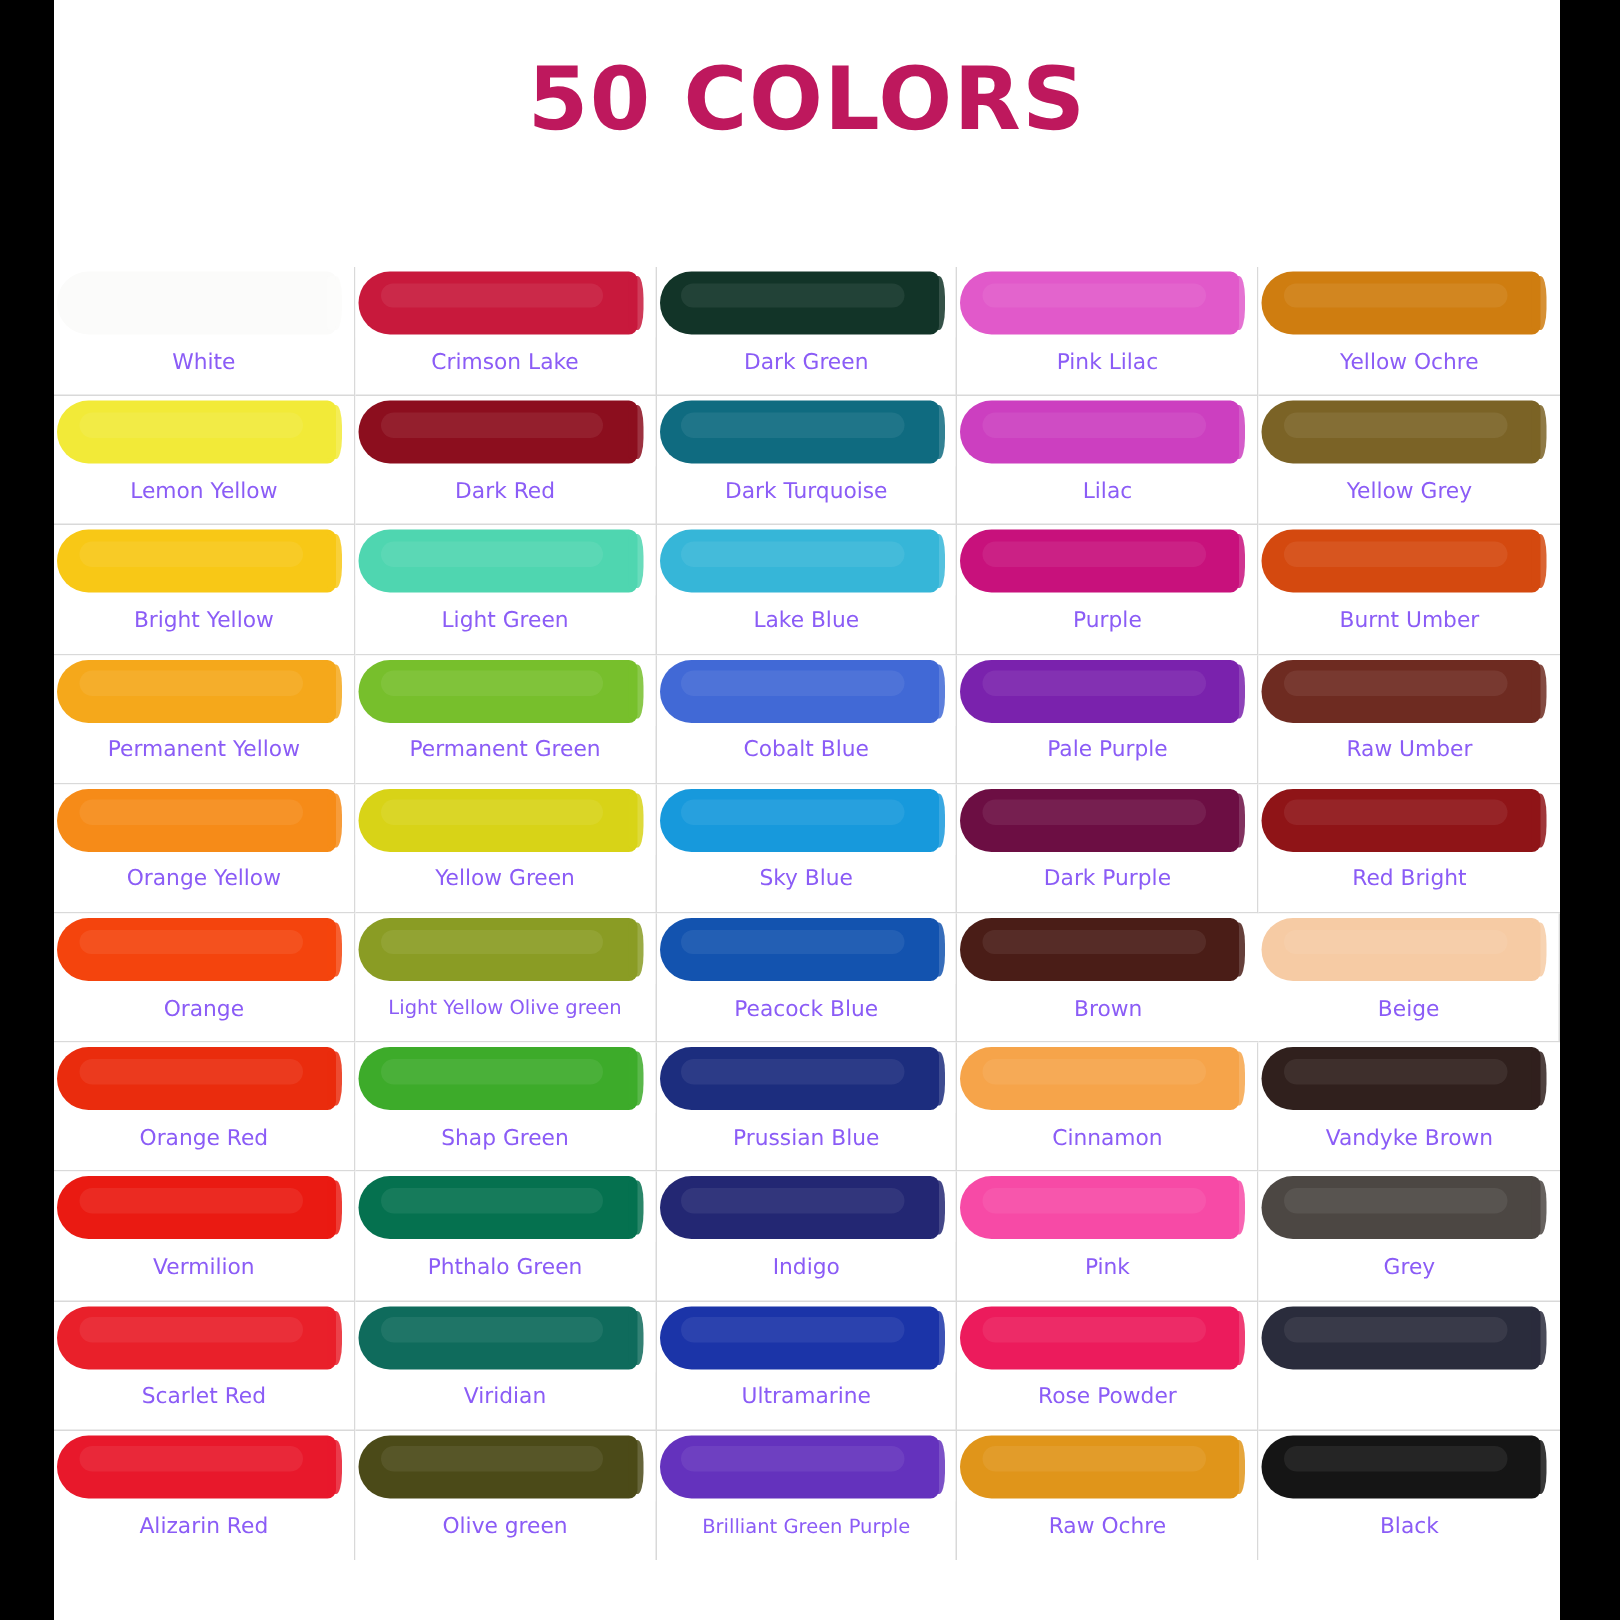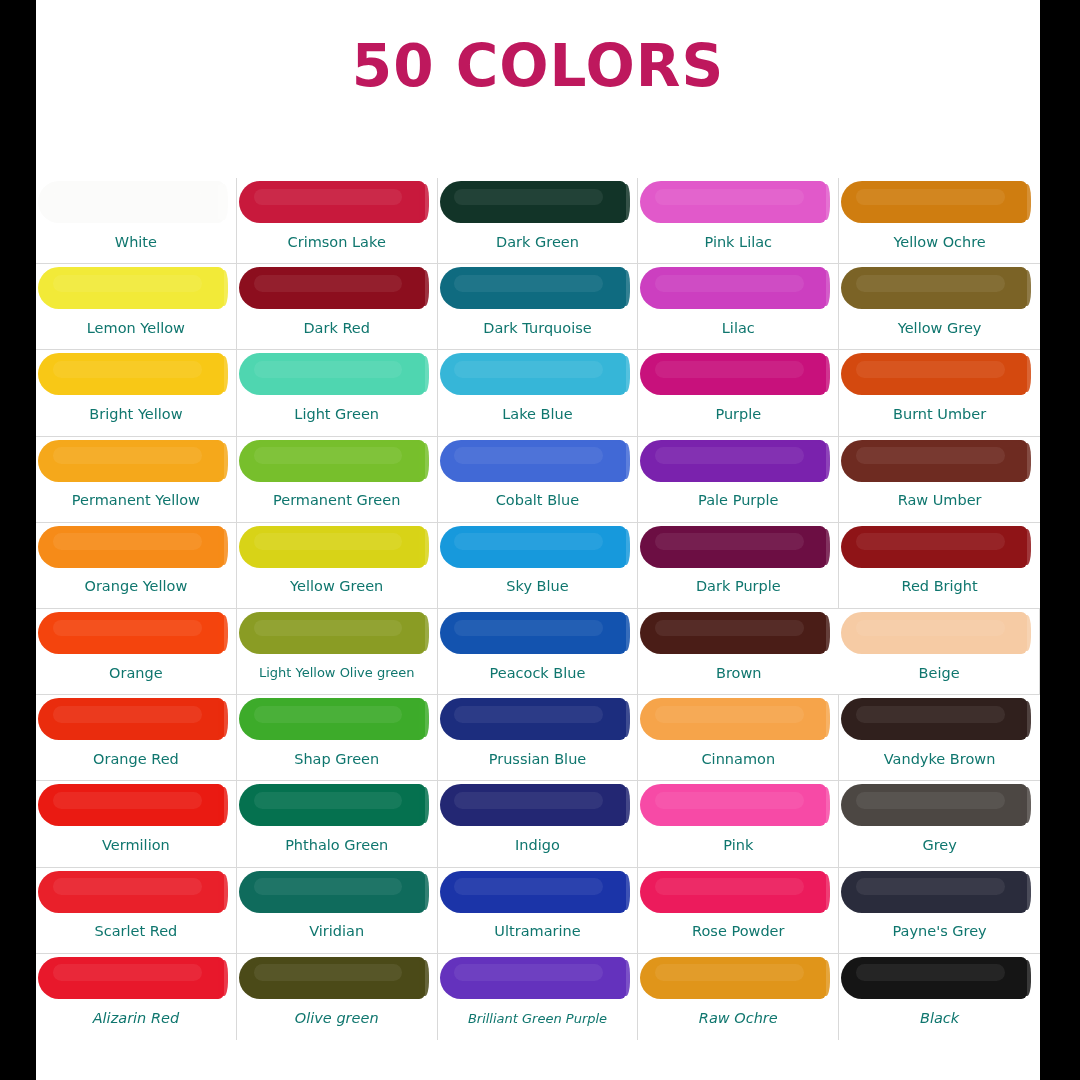--- a/index.html
+++ b/index.html
@@ -63,21 +63,21 @@
     position: relative;
     box-sizing: border-box;
     border-right: 1px solid #d9d9d9;
     border-bottom: 1px solid #d9d9d9;
     display: flex;
     flex-direction: column;
     background: #ffffff;
     overflow: hidden;
   }
   .cell.col-last { border-right: none; }
-  .cell.row-last { border-bottom: none; font-style: italic; }
+  .cell.row-last { border-bottom: none; }
 
   .swatch-area {
     position: relative;
     height: 47px;
     width: 100%;
     background: #ffffff;
   }
   .stroke {
     position: absolute;
     left: 2px;
@@ -110,21 +110,21 @@
     border-radius: 40px;
     background: rgba(255,255,255,0.07);
   }
   .label {
     flex: 1;
     display: flex;
     align-items: center;
     justify-content: center;
     font-family: "DejaVu Sans", sans-serif;
     font-size: 14.5px;
-    color: #0f766e;
+    color: #8b5cf6;
     line-height: 1.1;
     padding: 0 4px 3px 4px;
     white-space: nowrap;
   }
   .label.small { font-size: 13px; }
 </style>
 </head>
 <body>
 
 <div id="page">
@@ -396,21 +396,20 @@
         <div class="cell">
           <div class="swatch-area">
             <div class="stroke" style="background: rgb(236, 27, 92);"></div>
           </div>
           <div class="label">Rose Powder</div>
         </div>
         <div class="cell col-last">
           <div class="swatch-area">
             <div class="stroke" style="background: rgb(42, 44, 60);"></div>
           </div>
-          <div class="label">Payne's Grey</div>
         </div>
         <div class="cell row-last">
           <div class="swatch-area">
             <div class="stroke" style="background: rgb(232, 24, 43);"></div>
           </div>
           <div class="label">Alizarin Red</div>
         </div>
         <div class="cell row-last">
           <div class="swatch-area">
             <div class="stroke" style="background: rgb(75, 74, 24);"></div>

